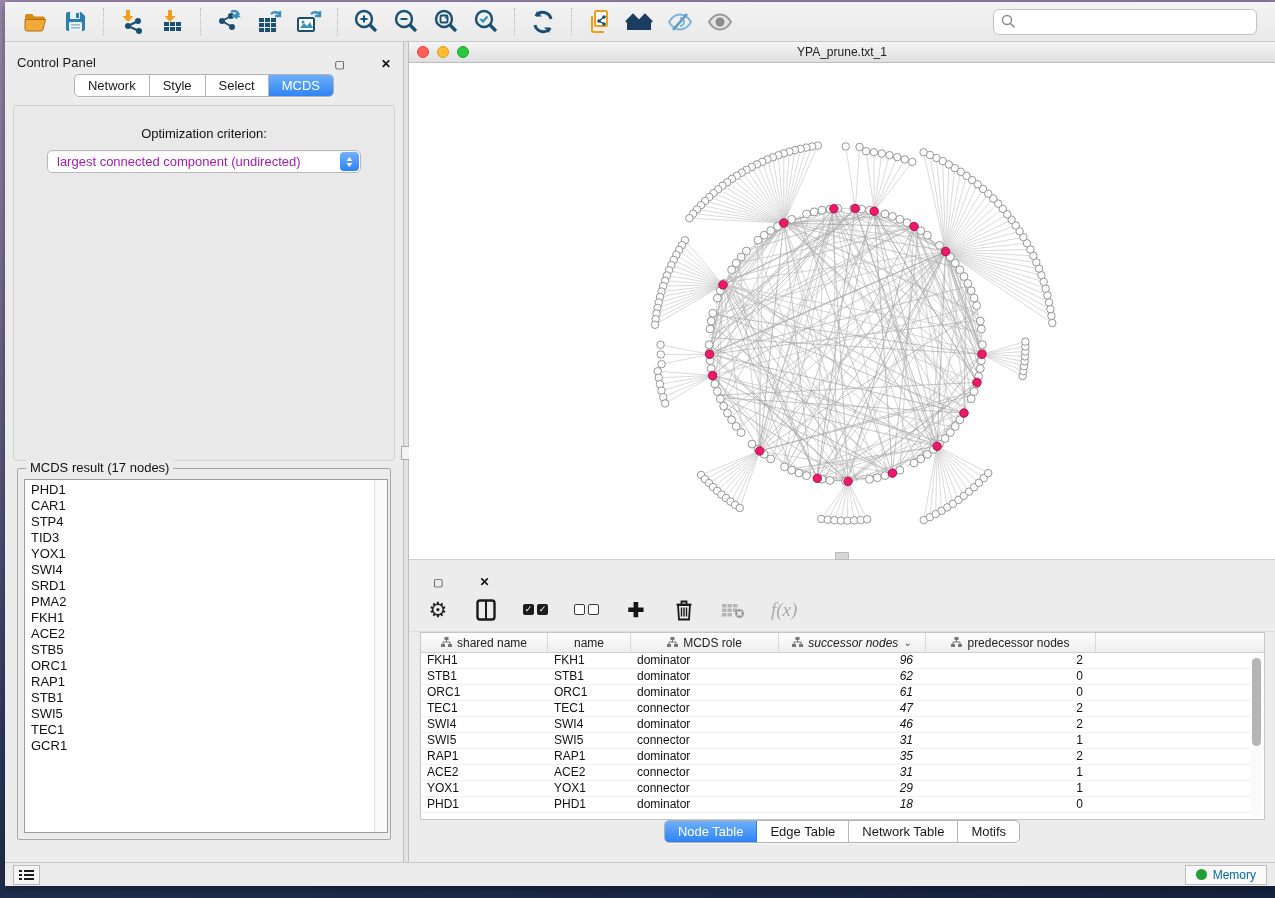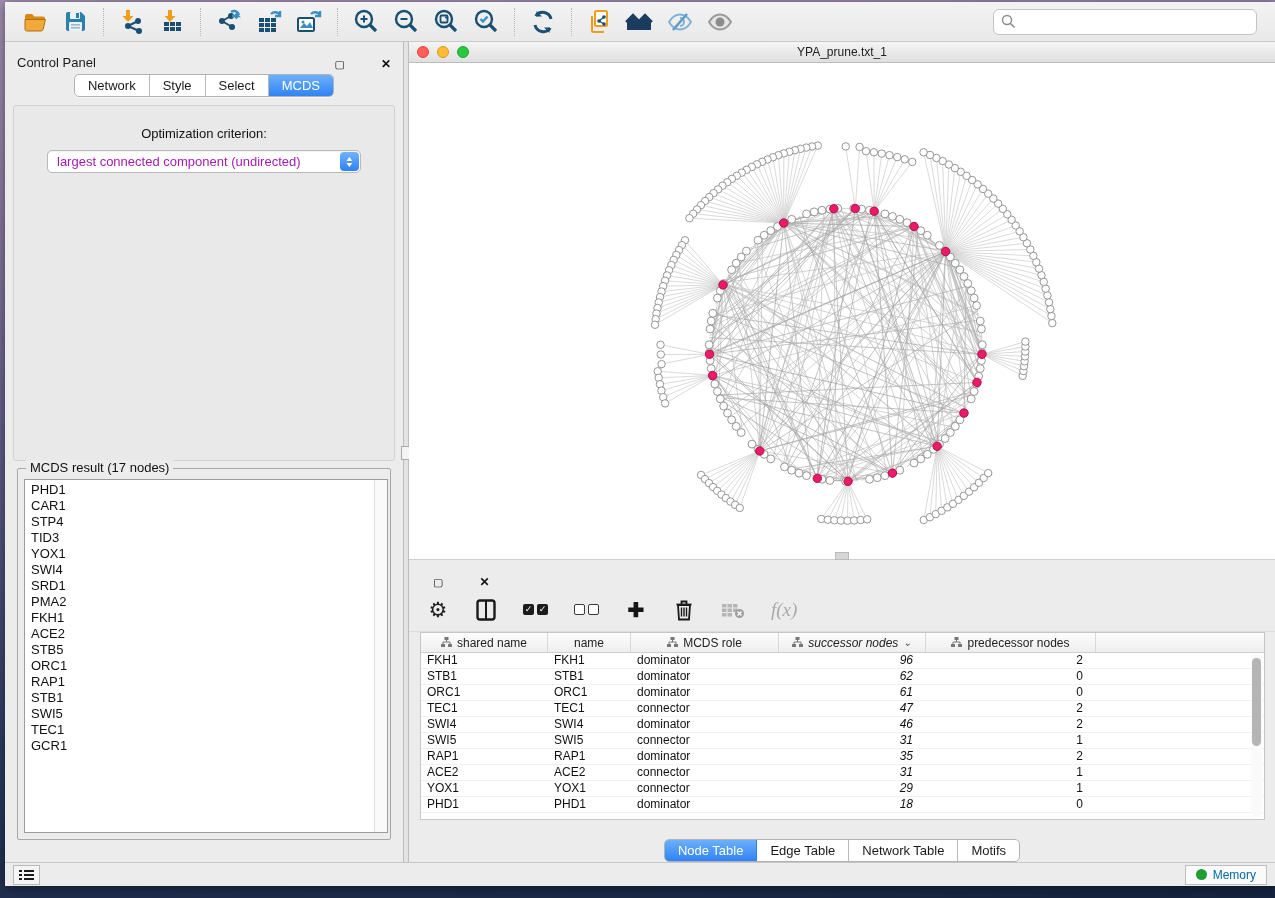--- a/index.html
+++ b/index.html
@@ -99,21 +99,21 @@
         border-right:1px solid #d8d8d8; position:relative; }
   .th .attr-ico { display:inline-flex; }
   .th .sortmark { font-size:10px; color:#555; }
   .th-fill { flex:1; border-right:none; }
   .c0 { width:127px; } .c1 { width:83px; } .c2 { width:148px; } .c3 { width:147px;font-style:italic; } .c4 { width:170px; }
   .tbl-row { display:flex; height:16px; border-bottom:1px solid #f1f1f1; }
   .td { font-size:12px; color:#111; line-height:15px; padding:0 6px; white-space:nowrap; overflow:hidden; }
   .td.num { text-align:right; padding-right:13px; }
   .tbl-vscroll { position:absolute; top:21px; right:2px; bottom:2px; width:11px; background:#fafafa; border-radius:6px; }
   .tbl-thumb { position:absolute; top:4px; left:1px; width:9px; height:88px; background:#b5b5b5; border-radius:5px; }
-  .tp-tabs-row { flex:1 0 auto; display:flex; align-items:flex-end; justify-content:center; }
+  .tp-tabs-row { flex:1 0 auto; display:flex; align-items:flex-start; justify-content:center; }
   
   .status-bar { height:24px; flex:0 0 auto; background:#ececec; border-top:1px solid #c7c7c7;
                 display:flex; align-items:center; padding:0 8px; }
   .menu-btn { width:27px; height:20px; background:#f5f5f5; border:1px solid #b9b9b9;
               display:flex; align-items:center; justify-content:center; }
   .memory-btn { margin-left:auto; height:20px; background:#fafafa; border:1px solid #bdbdbd;
                 display:flex; align-items:center; gap:6px; padding:0 10px; font-size:12px; color:#0369a1; }
   .mem-dot { width:11px; height:11px; border-radius:50%; background:#1f9e34; }
   .icon-svg { display:block; }
 </style>

